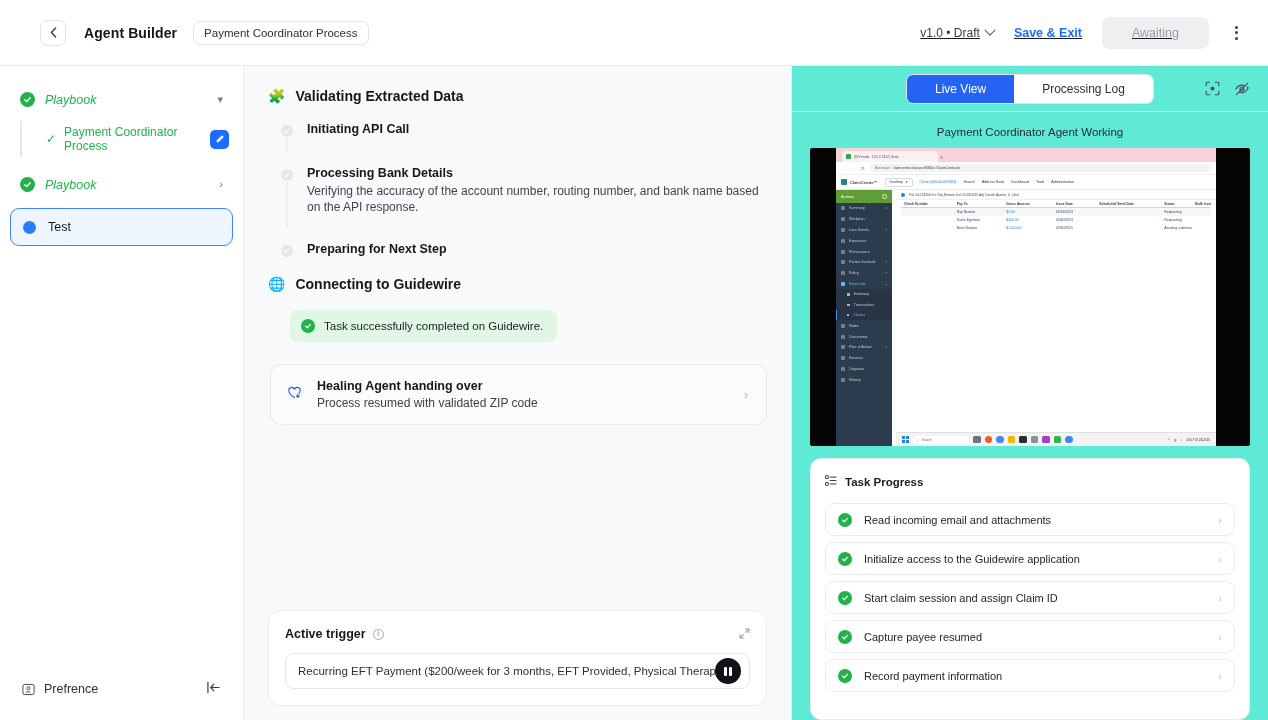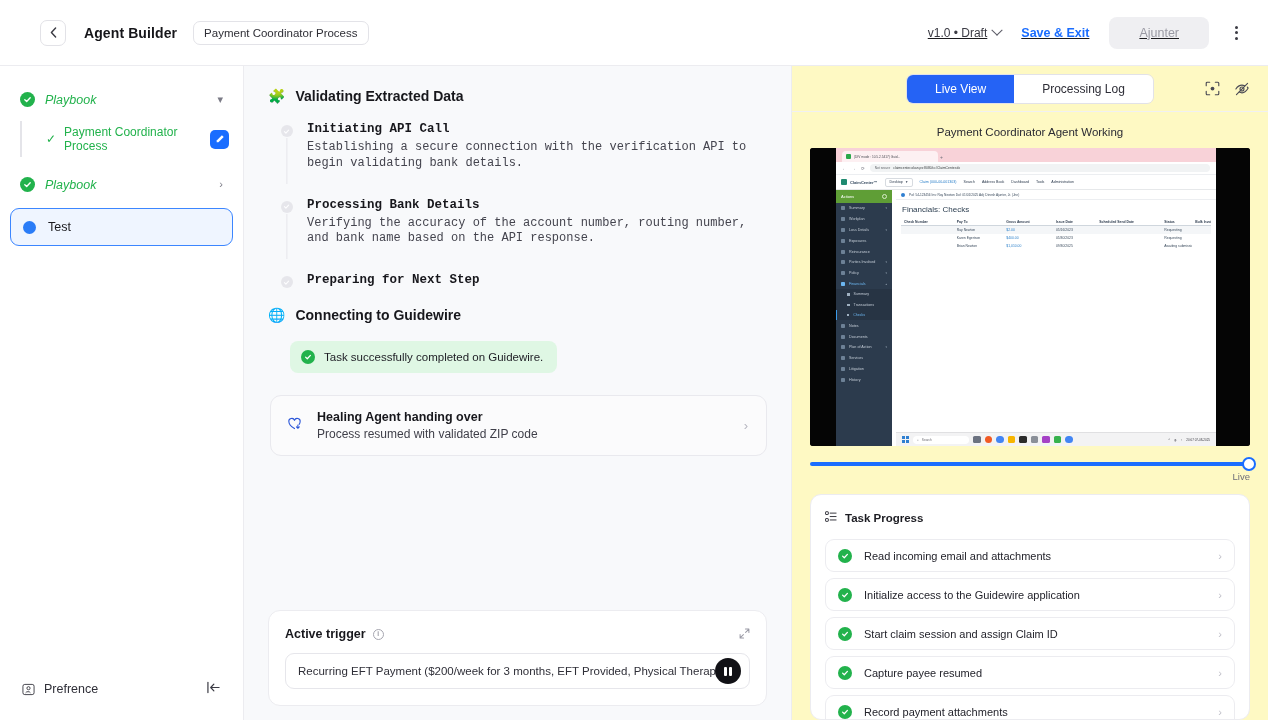--- a/index.html
+++ b/index.html
@@ -86,21 +86,21 @@
   .pref { display:flex; align-items:center; gap:9px; font-size: 12.5px; color:#2f2f38; cursor:pointer; }
   .collapse { margin-left:auto; cursor:pointer; color:#3b3b44; }
 
   
   .center { flex: 1; background: #f8f9fb; display:flex; flex-direction:column; min-width:0; position:relative; border-right:1px solid #ececf0;}
   .center-scroll { flex:1; overflow:hidden; padding: 22px 24px 0 24px; }
   .sec-head { display:flex; align-items:center; gap:10px; margin-bottom: 18px; }
   .sec-head .emoji { font-size: 14px; line-height:1; }
   .sec-head .t { font-size: 14px; font-weight: 700; color:#17171c; }
 
-  .steps { padding-left: 12px; position:relative;font-family:Liberation Mono, monospace; }
+  .steps { padding-left: 12px; position:relative; }
   .step { display:flex; gap: 14px; position:relative; padding-bottom: 26px; }
   .step:last-child { padding-bottom: 6px; }
   .step .rail { position:relative; width:13px; flex:0 0 13px; display:flex; justify-content:center; }
   .step .rail .circ {
     width: 12px; height: 12px; border-radius:50%; background:#e6e6eb; margin-top: 3px; z-index:1;
     display:flex; align-items:center; justify-content:center;
   }
   .step:not(:last-child) .rail::after {
     content:""; position:absolute; top: 16px; bottom: -12px; left: 50%; width:1.3px;
     background:#e6e6eb; transform: translateX(-50%);
@@ -141,21 +141,21 @@
   }
   .trig-field .val { font-size: 11.5px; color:#2f2f38; }
   .pause-btn {
     position:absolute; right: 8px; top: 50%; transform: translateY(-50%);
     width: 26px; height: 26px; border-radius: 50%; background:#111116;
     display:flex; align-items:center; justify-content:center; gap:2.5px; cursor:pointer;
   }
   .pause-btn i { width: 2.5px; height: 9px; background:#fff; display:block; border-radius:1px; }
 
   
-  .right { width: 476px; flex: 0 0 476px; background:#fef9c3; display:flex; flex-direction:column; min-width:0; }
+  .right { width: 476px; flex: 0 0 476px; background:#5eead4; display:flex; flex-direction:column; min-width:0; }
   .right-head { height: 46px; flex:0 0 46px; display:flex; align-items:center; padding: 0 18px; border-bottom:1px solid #f0f0f3;}
   .seg { display:flex; border:1px solid #e2e2e8; border-radius: 7px; overflow:hidden; margin: 0 auto 0 96px; }
   .seg div { font-size: 12px; padding: 7px 28px; cursor:pointer; background:#fff; color:#2e2e37; }
   .seg div.on { background:#2563f5; color:#fff; }
   .right-head .ics { margin-left:auto; display:flex; align-items:center; gap: 14px; color:#4a4a54; }
   .right-head .ics span { cursor:pointer; display:flex; }
 
   .live-title { text-align:center; font-size: 11.5px; color:#2b2b33; font-weight:400; padding: 14px 0 10px 0; }
 
   .viewport { margin: 0 18px; border-radius: 3px; overflow:hidden; height: 298px; background:#0d0d0d; position:relative; }
@@ -239,21 +239,21 @@
     </div>
     <div class="app-title">Agent Builder</div>
     <div class="proc-chip">Payment Coordinator Process</div>
 
     <div class="topbar-right">
       <div class="version">
         <span>v1.0 • Draft</span>
         <span class="caret"></span>
       </div>
       <div class="save-exit">Save &amp; Exit</div>
-      <button class="publish">Ajunter</button>
+      <button class="publish">Awaiting</button>
       <div class="kebab">
           <i></i>
           <i></i>
           <i></i>
         </div>
     </div>
   </div>
 
   <div class="body">
 
@@ -326,21 +326,20 @@
           <div class="step">
             <div class="rail">
               <span class="circ">
                 <svg width="7" height="7" viewBox="0 0 10 10">
                     <path d="M2 5.2 4.1 7.2 8 3" fill="none" stroke="#fdfdfe" stroke-width="1.6" stroke-linecap="round" stroke-linejoin="round"></path>
                   </svg>
               </span>
             </div>
             <div class="txt">
               <div class="st-title">Initiating API Call</div>
-              <div class="st-desc">Establishing a secure connection with the verification API to begin validating bank details.</div>
             </div>
           </div>
 
           <div class="step">
             <div class="rail">
               <span class="circ">
                 <svg width="7" height="7" viewBox="0 0 10 10">
                     <path d="M2 5.2 4.1 7.2 8 3" fill="none" stroke="#fdfdfe" stroke-width="1.6" stroke-linecap="round" stroke-linejoin="round"></path>
                   </svg>
               </span>
@@ -558,21 +557,20 @@
                   <span class="sq"></span>
                   <span>History</span>
                 </div>
             </div>
 
             <div class="gw-main">
               <div class="gw-claimbar">
                 <span class="cd"></span>
                 <span class="cb">Pol: 54-123456   Ins: Ray Newton   Dol: 01/01/2025   Adj: Dinesh Ajunter, Jr. (Jne)</span>
               </div>
-              <div class="gw-h1">Financials: Checks</div>
               <div class="gw-table">
                 <div class="gw-tr gw-th">
                   <span class="gw-c" style="width:17%">Check Number</span>
                   <span class="gw-c" style="width:16%">Pay To</span>
                   <span class="gw-c" style="width:16%">Gross Amount</span>
                   <span class="gw-c" style="width:14%">Issue Date</span>
                   <span class="gw-c" style="width:21%">Scheduled Send Date</span>
                   <span class="gw-c" style="width:10%">Status</span>
                   <span class="gw-c" style="width:6%">Bulk Invoice</span>
                 </div>
@@ -630,26 +628,20 @@
                   <span>◍</span>
                   <span>◔</span>
                   <span>20:07  07-08-2025</span>
                 </span>
               </div>
             </div>
           </div>
         </div>
       </div>
 
-      <div class="slider-wrap">
-        <div class="slider-track">
-          <span class="slider-knob"></span>
-        </div>
-        <div class="slider-label">Live</div>
-      </div>
 
       <div class="task-card">
         <div class="task-head">
           <span>
             <svg width="12" height="12" viewBox="0 0 13 13">
               <rect x="0.6" y="0.8" width="3" height="3" rx=".5" fill="none" stroke="#2a2a33" stroke-width="1"></rect>
               <rect x="0.6" y="8.2" width="3" height="3" rx=".5" fill="none" stroke="#2a2a33" stroke-width="1"></rect>
               <path d="M5.6 2.3h6.4M5.6 9.7h6.4M5.6 6h6.4" stroke="#2a2a33" stroke-width="1" stroke-linecap="round"></path>
             </svg>
           </span>
@@ -691,20 +683,20 @@
             </span>
           <span class="lab">Capture payee resumed</span>
           <span class="ch">›</span>
         </div>
         <div class="task-row">
           <span class="green-check">
               <svg width="8" height="8" viewBox="0 0 10 10">
                 <path d="M2 5.2 4.1 7.2 8 3" fill="none" stroke="#fff" stroke-width="1.6" stroke-linecap="round" stroke-linejoin="round"></path>
               </svg>
             </span>
-          <span class="lab">Record payment attachments</span>
+          <span class="lab">Record payment information</span>
           <span class="ch">›</span>
         </div>
 
       </div>
     </div>
   </div>
 </div>
 
 </body></html>

